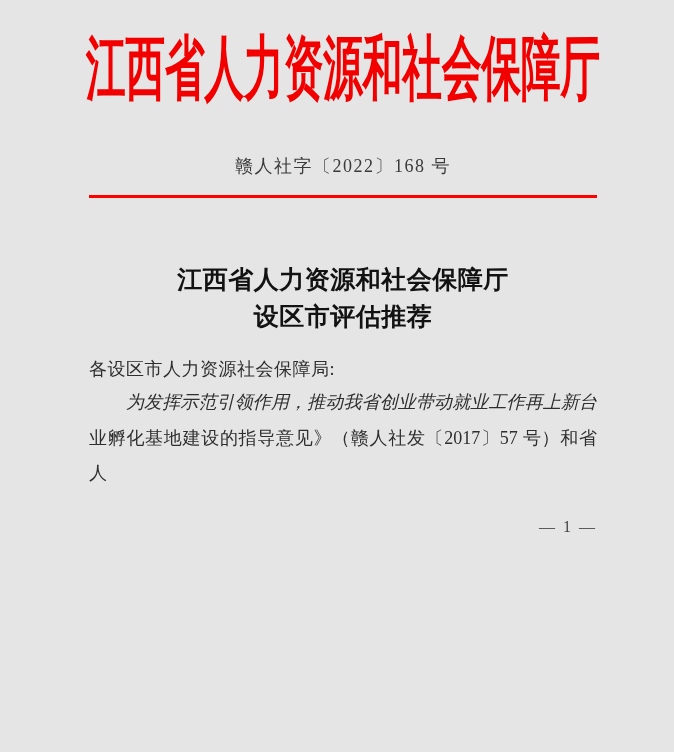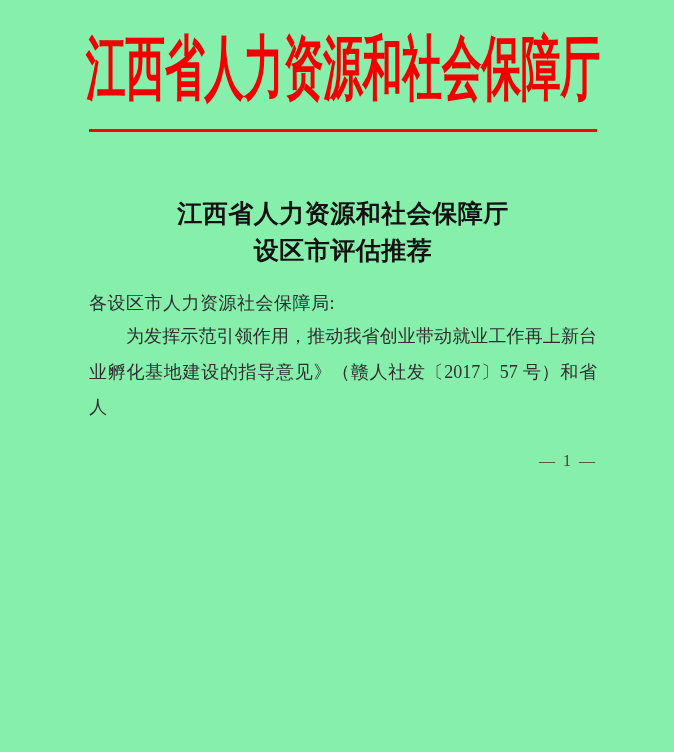--- a/index.html
+++ b/index.html
@@ -14,21 +14,21 @@
   body {
     font-family: "Liberation Serif", "DejaVu Serif", serif;
     width: 674px;
     height: 752px;
     overflow: hidden;
   }
   .page {
     position: relative;
     width: 674px;
     height: 752px;
-    background: #86efac;
+    background: #e5e5e5;
     padding: 0 77px 0 89px; 
     overflow: hidden;
   }
 
   
   .masthead {
     margin-top: 26px;
     height: 86px;
     display: flex;
     justify-content: center;
@@ -86,41 +86,42 @@
 
   
   .body-line {
     font-size: 18px;
     line-height: 35.5px;
     color: var(--body-text);
     text-align: justify;
     text-align-last: justify;
     text-justify: inter-character;
   }
-  .body-line.indent { padding-left: 37px; }
+  .body-line.indent { padding-left: 37px; font-style: italic; }
 
   
   .page-number {
     margin-top: 24px;
     text-align: right;
     font-size: 16px;
     line-height: 22px;
     color: #444444;
     letter-spacing: 2px;
   }
 </style>
 </head>
 <body>
 
 <div class="page">
 
   <div class="masthead">
     <span class="stretch">江西省人力资源和社会保障厅</span>
   </div>
 
+  <div class="doc-number">赣人社字〔2022〕168 号</div>
 
   <div class="red-rule"></div>
 
   <div class="doc-title">
     <div>江西省人力资源和社会保障厅</div>
     <div>设区市评估推荐</div>
   </div>
 
   <div class="salutation">各设区市人力资源社会保障局:</div>
 

